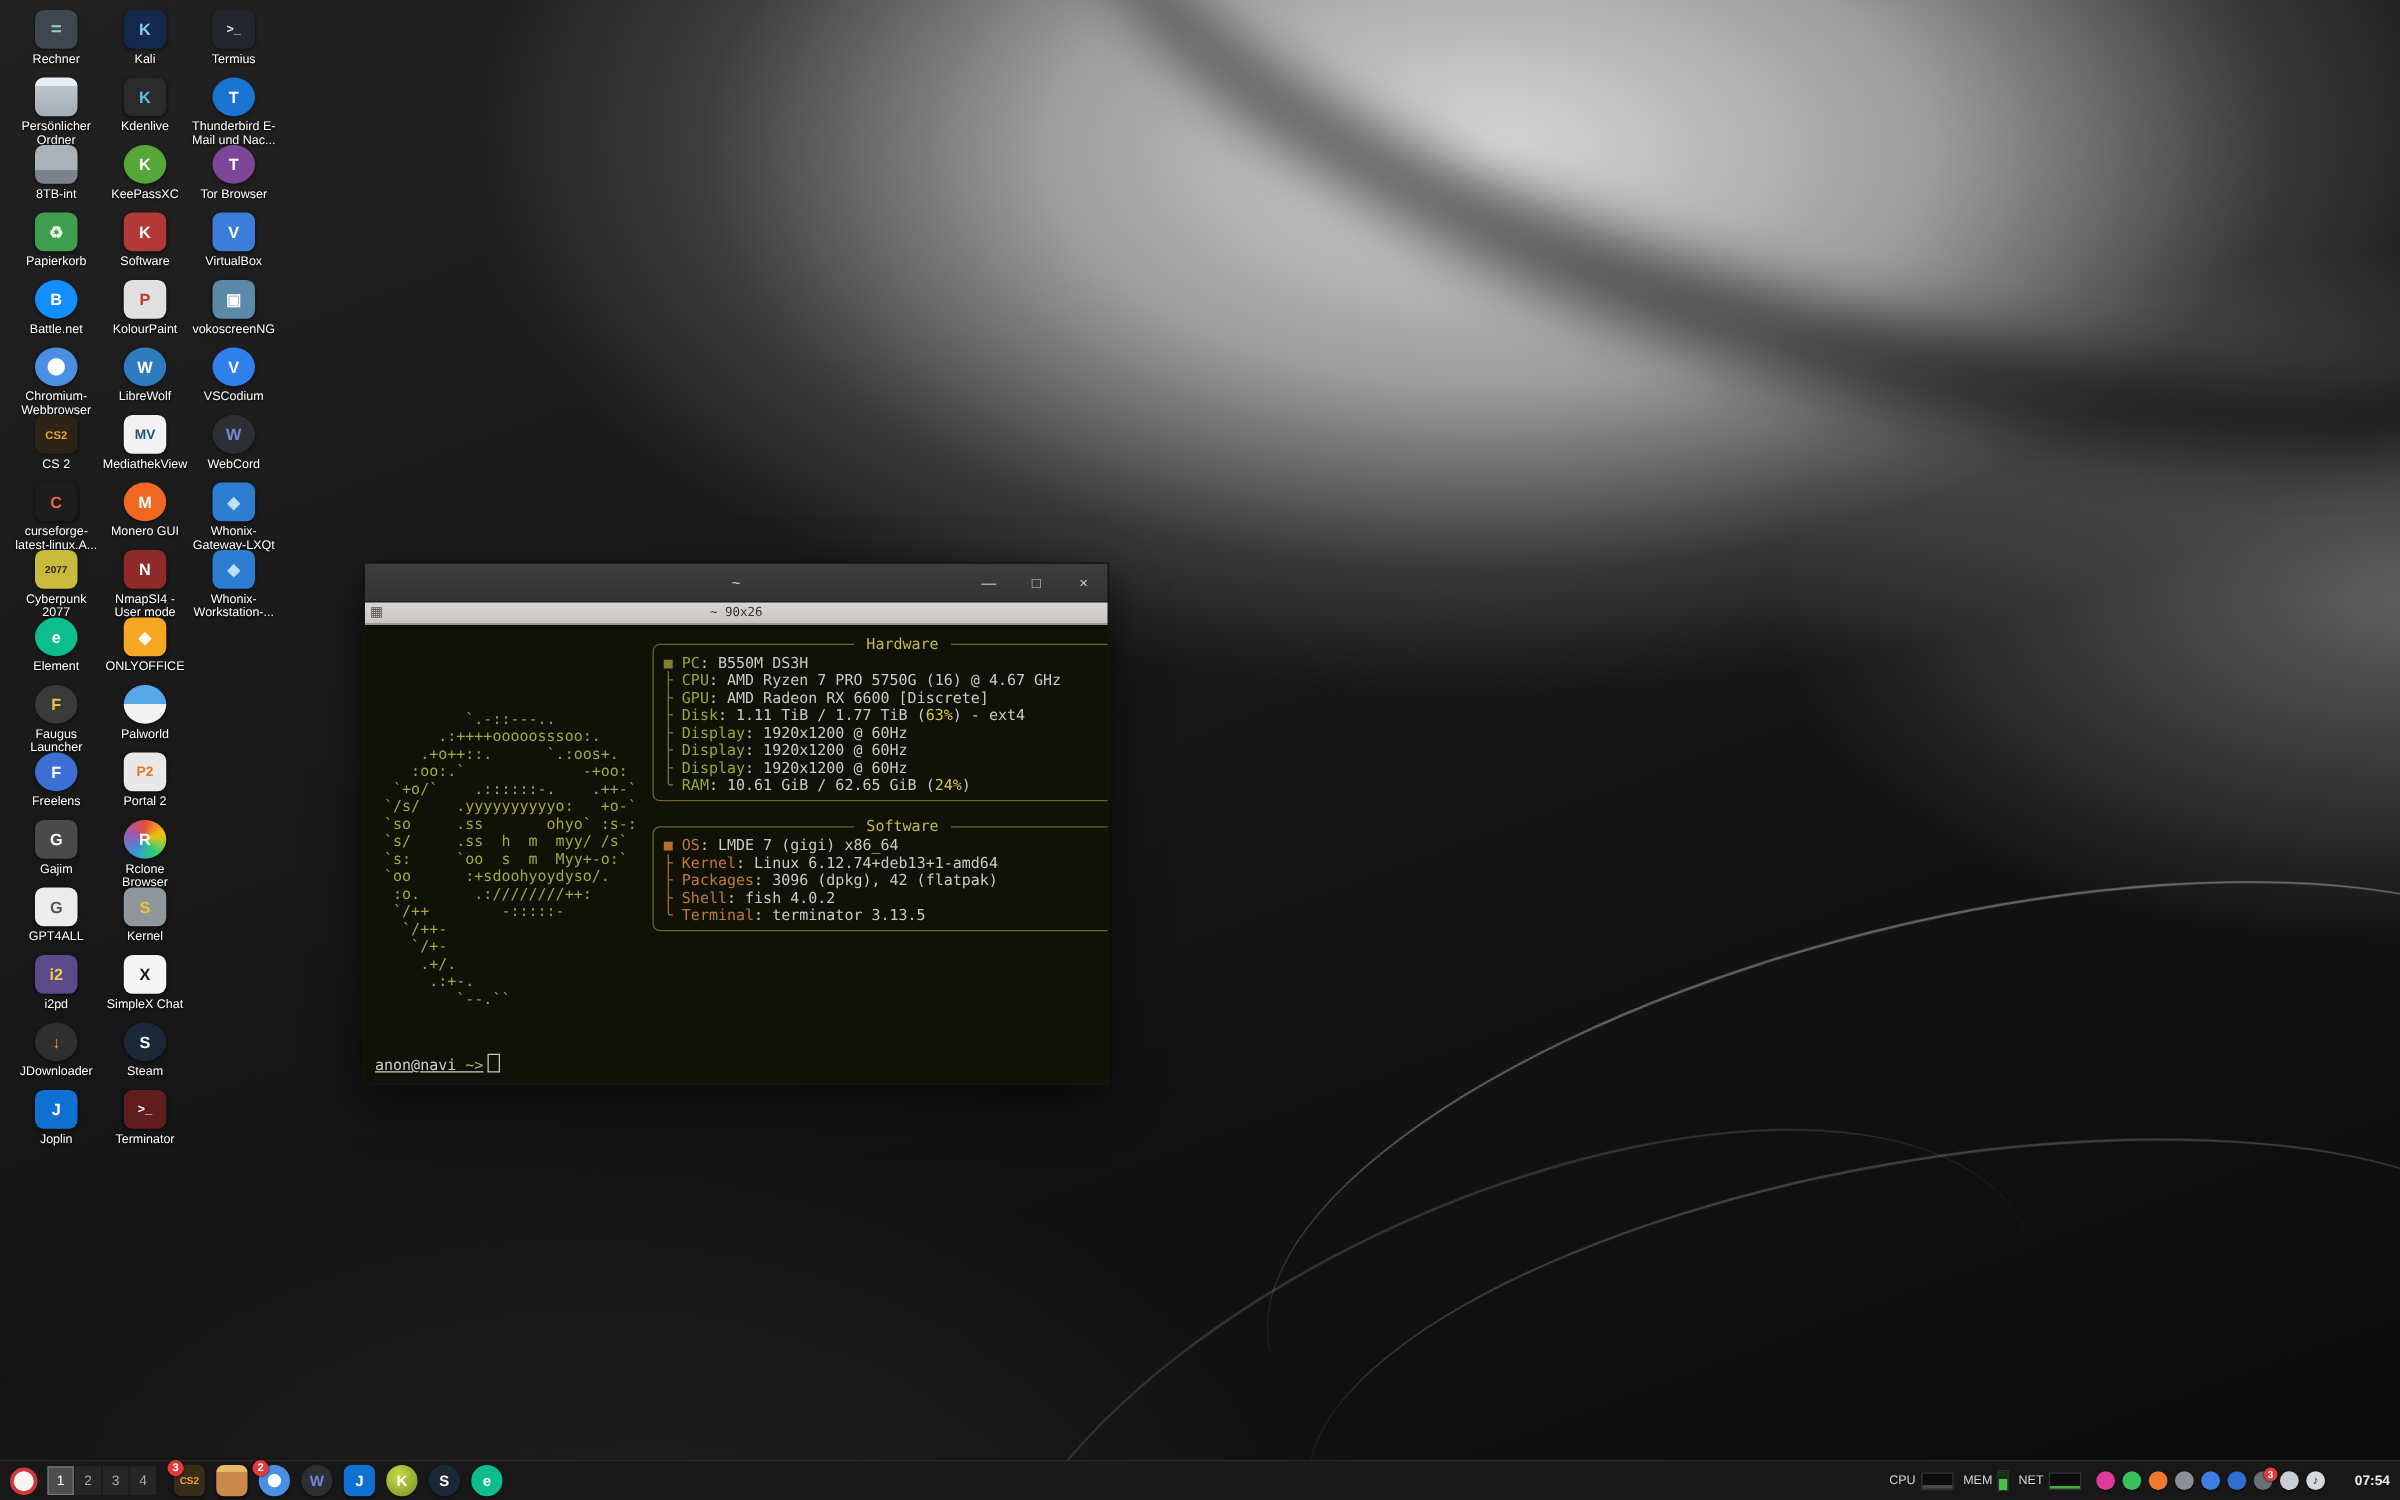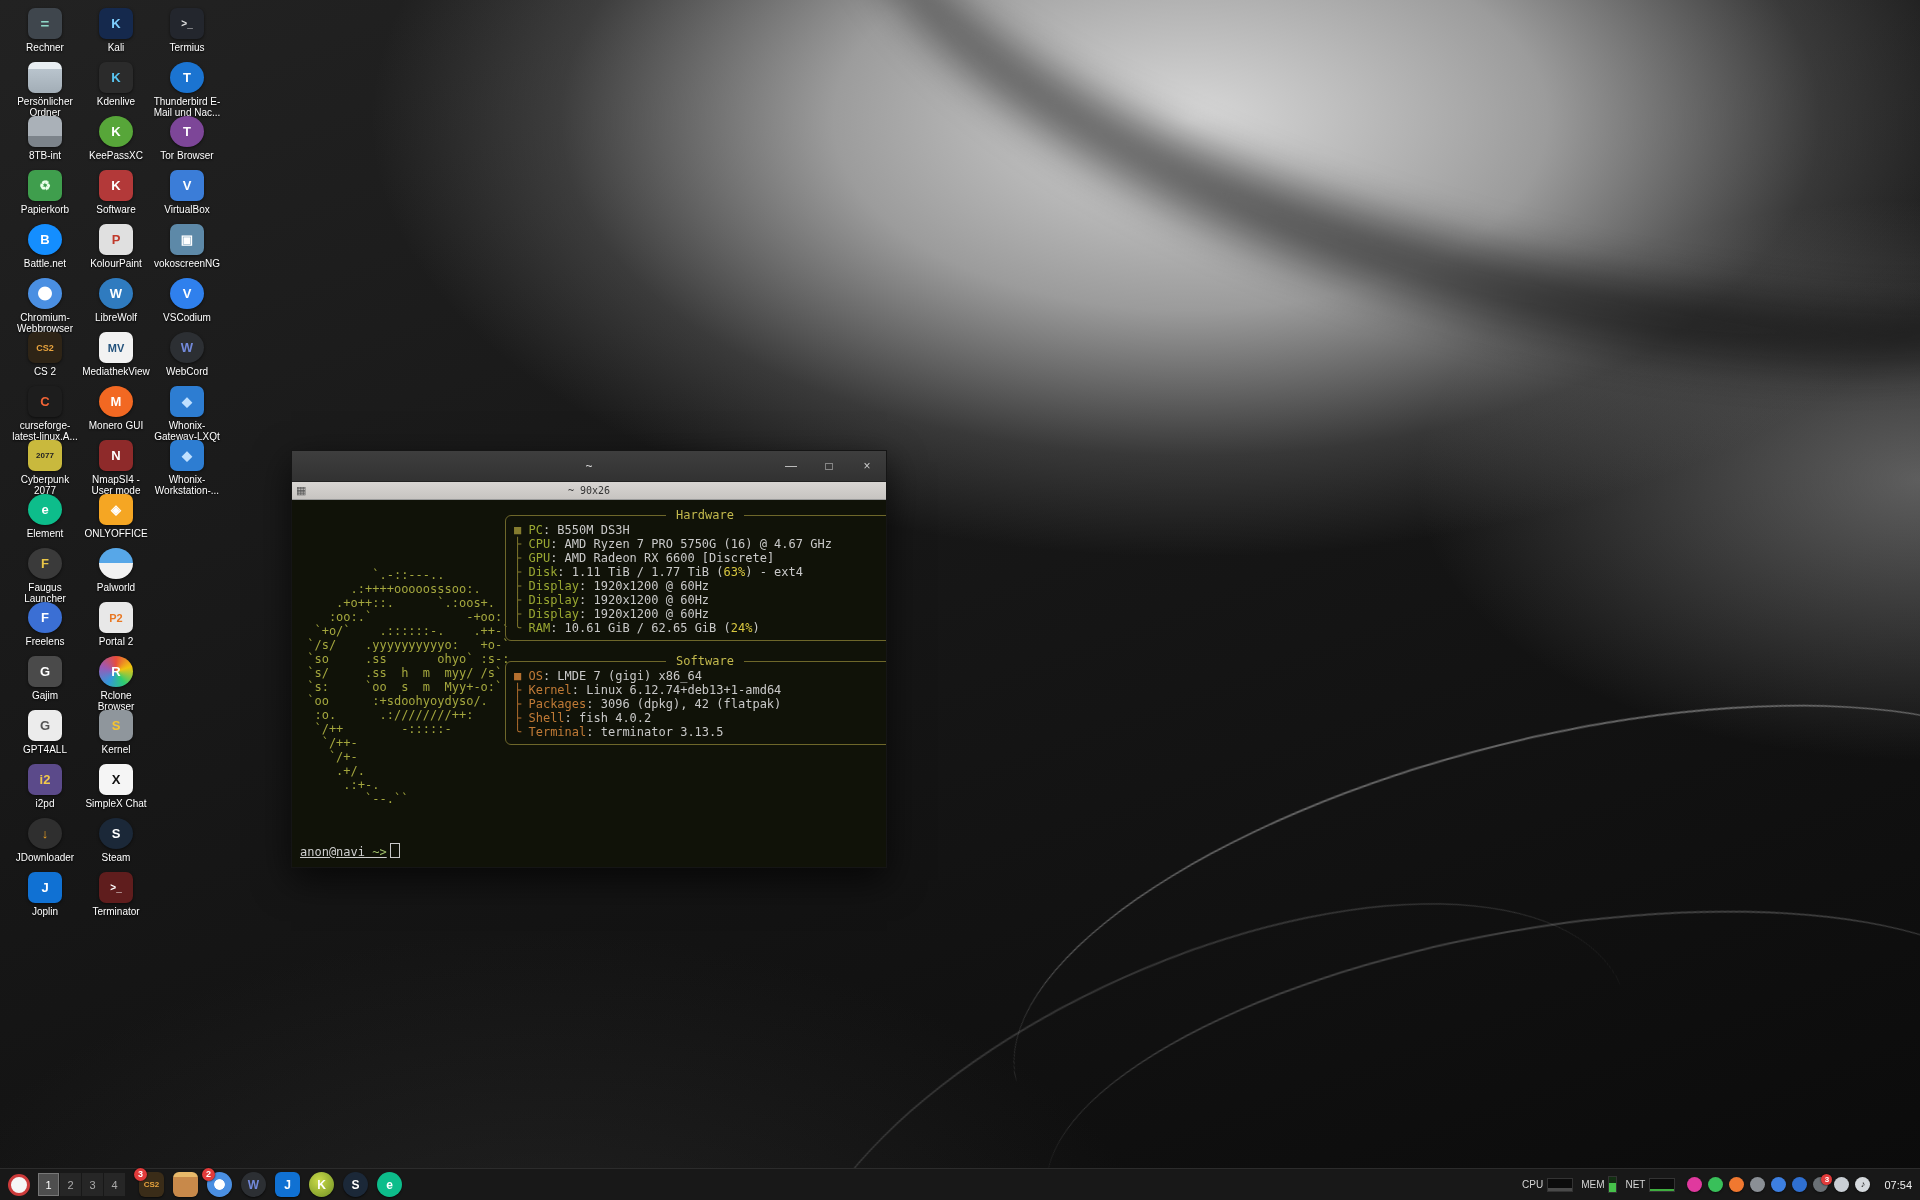--- a/index.html
+++ b/index.html
@@ -38,21 +38,21 @@
     position:relative;border-bottom:1px solid #222;}
   .titlebar .title{flex:1;text-align:center;color:#ddd;font-size:12px;}
   .winbtn{width:38px;text-align:center;color:#ccc;font-size:12px;cursor:pointer;line-height:30px;}
   .tabstrip{height:17px;background:linear-gradient(#d8d5d2,#c7c4c1);display:flex;align-items:center;
     position:relative;border-bottom:1px solid #9a9a9a;}
   .gridicon{position:absolute;left:4px;top:2px;font-size:11px;line-height:13px;color:#555;cursor:pointer;}
   .tabtitle{flex:1;text-align:center;color:#333;font-size:10px;font-family:"DejaVu Sans Mono",monospace;}
   .termbody{position:relative;height:calc(100% - 49px);box-sizing:border-box;padding:6px 8px;
     font-family:"DejaVu Sans Mono",monospace;font-size:12px;line-height:14px;overflow:hidden;}
   .art{position:absolute;left:8px;top:68px;margin:0;color:#a4a73e;font-family:inherit;font-size:12px;line-height:14px;}
-  .info{position:absolute;left:213px;top:8px;width:400px;}
+  .info{position:absolute;left:230px;top:8px;width:400px;}
   .infobox{margin:0 0 13px 0;padding:1px 8px 5px 8px;border:1px solid #6e672a;border-radius:6px;}
   .infobox legend{margin:0 auto;padding:0 10px;color:#c3b94d;font-size:12px;}
   .iline{white-space:pre;font-size:12px;line-height:14px;}
   .c-v{color:#c9c9c9;} .c-pct{color:#d8c73f;}
   .c-k1{color:#9aa832;} .c-k2{color:#c07a36;} .c-k3{color:#9aa832;}
   .c-pre1{color:#857c2f;} .c-pre2{color:#b5702f;}
   .promptline{position:absolute;left:8px;bottom:8px;color:#cfcfcf;text-decoration:underline;}
   .promptline .ppath{color:#9fbf6a;}
   .cursor{display:inline-block;width:8px;height:13px;border:1px solid #c9c9c9;margin-left:3px;vertical-align:-2px;}
 
@@ -76,21 +76,21 @@
   .badge.small{min-width:11px;height:11px;font-size:8px;line-height:11px;top:-3px;left:auto;right:-4px;}
   .mon{display:flex;align-items:center;gap:4px;cursor:pointer;}
   .monlabel{color:#d5d5d5;font-size:10px;}
   .mongraph{display:inline-block;width:26px;height:14px;background:#0c0c0c;border:1px solid #333;box-sizing:border-box;}
   .mongraph.cpu-monitor{background:linear-gradient(to top,#4a4a4a 28%,#0c0c0c 28%);}
   .mongraph.mem-monitor{width:9px;height:17px;background:linear-gradient(to top,#46c24a 58%,#123012 58%);}
   .mongraph.net-monitor{background:linear-gradient(to top,#3fae3f 2px,#0c0c0c 2px);}
   .tray{display:flex;align-items:center;gap:6px;margin-left:4px;}
   .trayicon{position:relative;width:15px;height:15px;border-radius:50%;cursor:pointer;color:#222;
     font-size:9px;line-height:15px;text-align:center;box-shadow:0 1px 2px rgba(0,0,0,.5);}
-  .clock{color:#eee;font-size:11px;margin-left:6px;cursor:pointer;}
+  .clock{color:#eee;font-size:11px;margin-left:16px;cursor:pointer;font-weight:bold;}
 </style>
 </head>
 <body>
 
 <div class="desktop">
   <div class="wallpaper">
     <div class="swoop"></div>
     <div class="arc arc1"></div>
     <div class="arc arc2"></div>
     <div class="arc arc3"></div>

